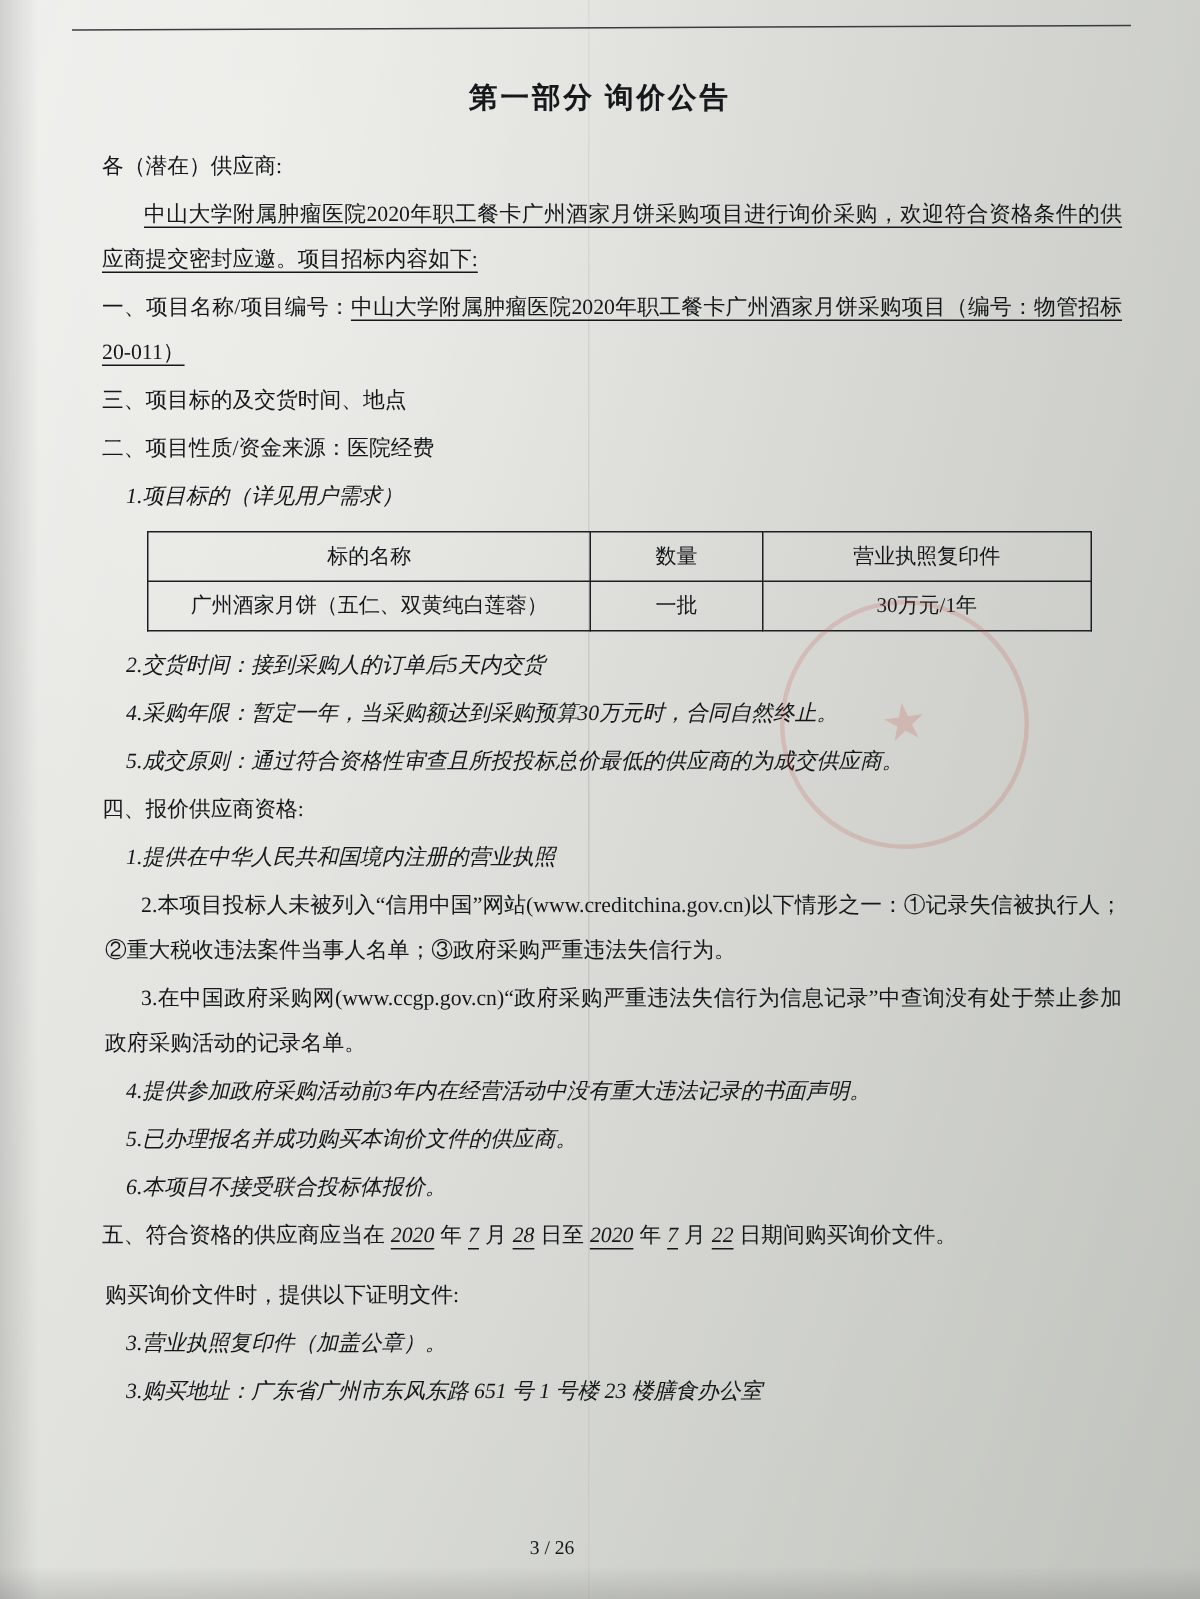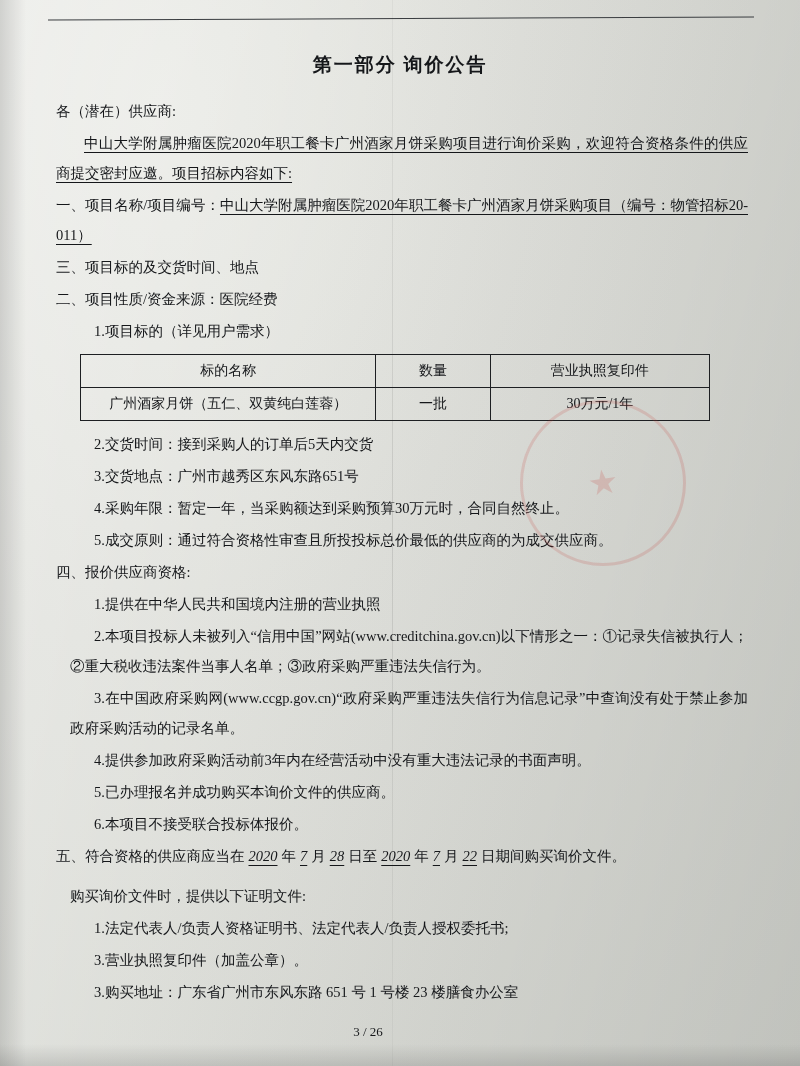--- a/index.html
+++ b/index.html
@@ -55,30 +55,30 @@
     letter-spacing: 2px;
     margin: 12px 0 18px 0;
     font-family: "Liberation Serif", serif;
   }
   .para {
     font-size: 14.5px;
     line-height: 30px;
     margin: 0 0 2px 0;
     text-align: justify;
   }
-  .lvl0 { margin-left: 4px; }
+  .lvl0 { margin-left: 16px; }
   .lvl1 { margin-left: 18px; }
-  .lvl2 { margin-left: 42px; }
+  .lvl2 { margin-left: 32px; font-style: italic; }
   .u { text-decoration: underline; text-underline-offset: 4px; }
   .first-para {
     text-indent: 28px;
   }
   table.goods {
     border-collapse: collapse;
-    margin: 8px 0 8px 28px;
+    margin: 8px 0 8px 46px;
     width: 630px;
     font-size: 14px;
   }
   table.goods th, table.goods td {
     border: 1.1px solid #1d1f22;
     text-align: center;
     padding: 7px 4px;
     font-weight: normal;
   }
   table.goods th {
@@ -193,41 +193,39 @@
       <tbody>
         <tr>
           <td class="c1">广州酒家月饼（五仁、双黄纯白莲蓉）</td>
           <td class="c2">一批</td>
           <td class="c3">30万元/1年</td>
         </tr>
       </tbody>
     </table>
 
     <p class="para lvl2">2.交货时间：接到采购人的订单后5天内交货</p>
-    <p class="para lvl2">3.交货地点：广州市越秀区东风东路651号</p>
     <p class="para lvl2">4.采购年限：暂定一年，当采购额达到采购预算30万元时，合同自然终止。</p>
     <p class="para lvl2">5.成交原则：通过符合资格性审查且所投投标总价最低的供应商的为成交供应商。</p>
 
     <p class="para lvl0">
       <span>四、</span><span>报价供应商资格:</span>
     </p>
 
     <p class="para lvl2">1.提供在中华人民共和国境内注册的营业执照</p>
     <p class="para lvl1" style="text-indent:24px">2.本项目投标人未被列入“信用中国”网站(www.creditchina.gov.cn)以下情形之一：①记录失信被执行人；②重大税收违法案件当事人名单；③政府采购严重违法失信行为。</p>
     <p class="para lvl1" style="text-indent:24px">3.在中国政府采购网(www.ccgp.gov.cn)“政府采购严重违法失信行为信息记录”中查询没有处于禁止参加政府采购活动的记录名单。</p>
     <p class="para lvl2">4.提供参加政府采购活动前3年内在经营活动中没有重大违法记录的书面声明。</p>
     <p class="para lvl2">5.已办理报名并成功购买本询价文件的供应商。</p>
     <p class="para lvl2">6.本项目不接受联合投标体报价。</p>
 
     <p class="para lvl0">
       <span>五、</span><span>符合资格的供应商应当在</span><span class="ul-date">2020</span><span>年</span><span class="ul-date">7</span><span>月</span><span class="ul-date">28</span><span>日</span><span>至</span><span class="ul-date">2020</span><span>年</span><span class="ul-date">7</span><span>月</span><span class="ul-date">22</span><span>日期间购买询价文件。</span>
     </p>
 
     <p class="para lvl1" style="margin-top:10px">购买询价文件时，提供以下证明文件:</p>
-    <p class="para lvl2">1.法定代表人/负责人资格证明书、法定代表人/负责人授权委托书;</p>
     <p class="para lvl2">3.营业执照复印件（加盖公章）。</p>
     <p class="para lvl2">3.购买地址：广东省广州市东风东路 651 号 1 号楼 23 楼膳食办公室</p>
 
   </div>
 
   <div class="stamp">
     <div class="star">★</div>
   </div>
 
   <div class="edge-shadow-left"></div>

